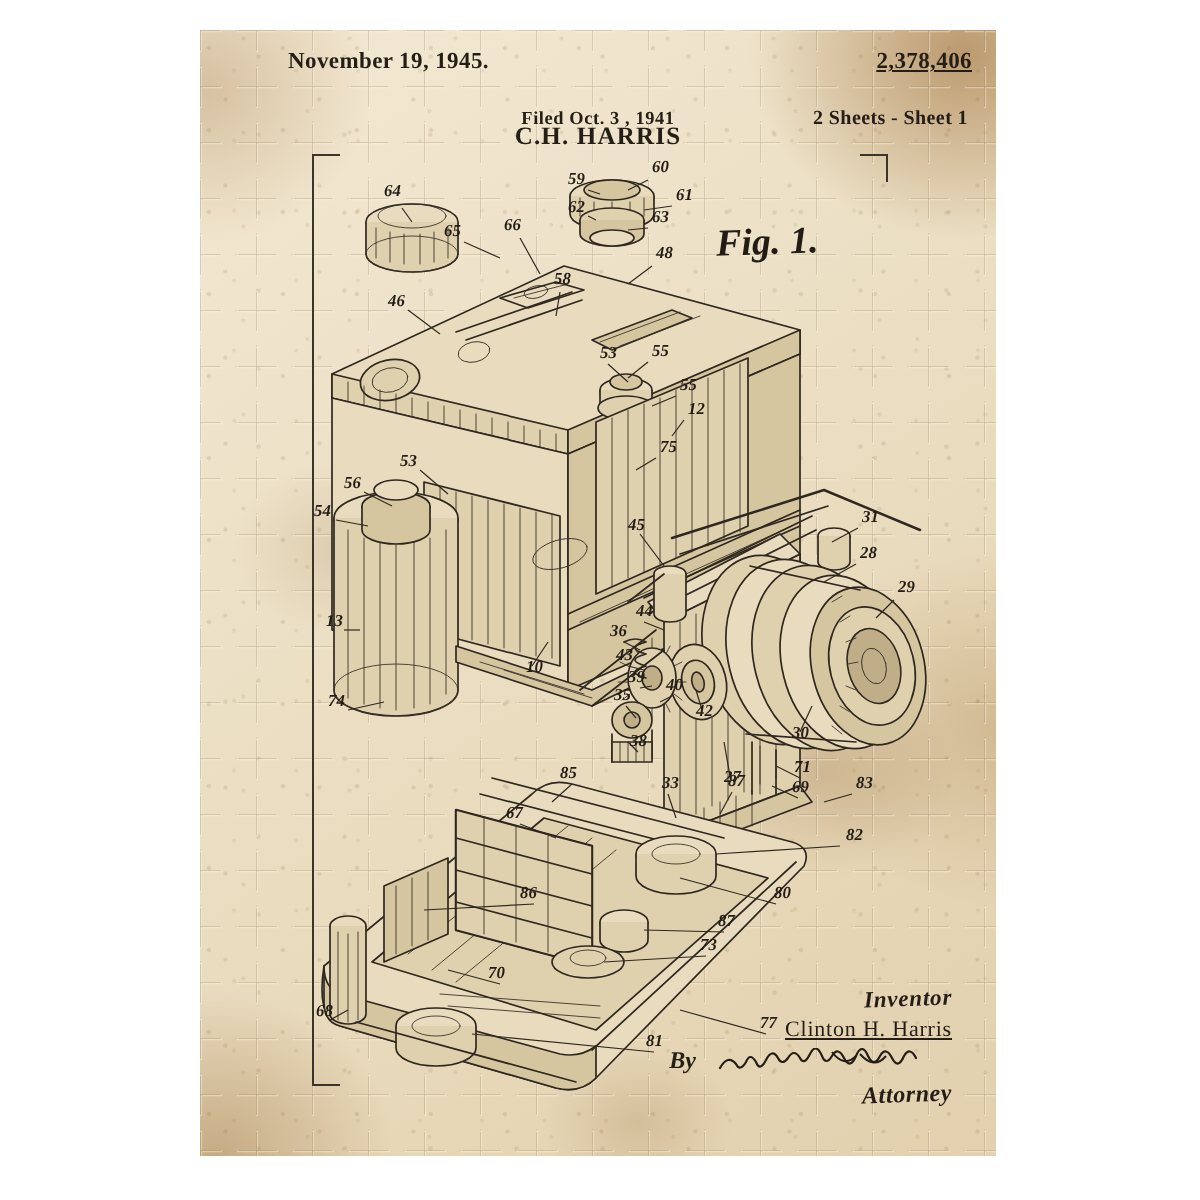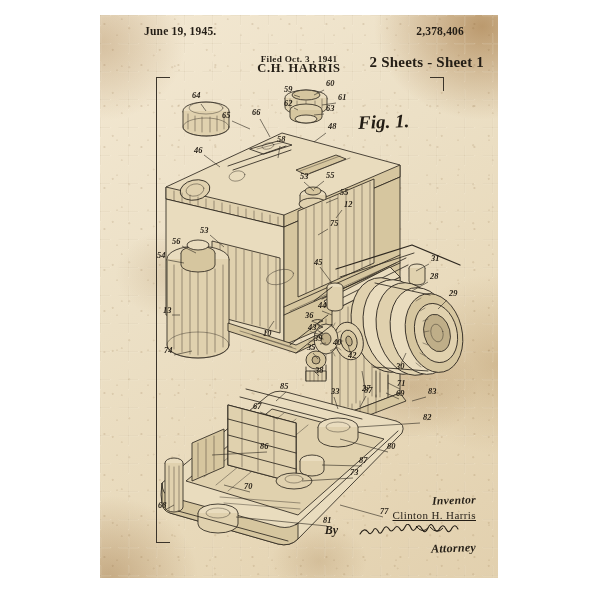--- a/index.html
+++ b/index.html
@@ -44,38 +44,38 @@
   
   .frm{position:absolute;border-color:#3b342a;border-style:solid;border-width:0;}
   .frm.tl{left:56px;  top:62px;  width:13px;height:13px;border-left-width:1.1px;border-top-width:1.1px;}
   .frm.bl{left:56px;  top:514px; width:13px;height:13px;border-left-width:1.1px;border-bottom-width:1.1px;}
   .frm.vl{left:56px;  top:62px;  width:0;   height:465px;border-left-width:1.1px;}
   .frm.tr{left:330px; top:62px;  width:13px;height:13px;border-right-width:1.1px;border-top-width:1.1px;}
 
   
   .hdr{position:absolute;color:#241e16;font-weight:bold;letter-spacing:.2px;}
   #h-date {left:44px;  top:10px; font-size:11.5px;}
-  #h-num  {right:34px; top:10px; font-size:11.5px;}
+  #h-num  {right:12px; top:10px; font-size:11.5px;text-decoration:underline;}
   #h-name {left:0;right:0;top:10px; text-align:center;font-size:12.5px;letter-spacing:.6px;margin-top:36px;}
   #h-sub  {left:0;right:0;top:26px; text-align:center;font-size:7.6px;letter-spacing:.9px;
            font-family:"Liberation Sans",sans-serif;font-weight:bold;}
   #h-filed{left:0;right:0;top:39px; text-align:center;font-size:9.2px;letter-spacing:.3px;}
-  #h-sheets{right:14px;top:39px; font-size:15px;}
+  #h-sheets{right:14px;top:39px; font-size:10px;}
 
   
   #fig{position:absolute;left:258px;top:96px;font-size:19px;color:#221c14;
        font-style:italic;font-weight:bold;font-family:"Liberation Serif",serif;
        transform:rotate(-2deg);}
 
   
   #sig{position:absolute;right:22px;bottom:22px;text-align:right;color:#241e16;}
   #sig .inv{font-size:11.5px;font-style:italic;font-weight:bold;letter-spacing:.4px;
             transform:rotate(-2deg);display:inline-block;}
   #sig .nm{font-size:11px;letter-spacing:.4px;margin-top:1px;text-decoration:underline;}
-  #sig .byrow{display:flex;align-items:center;gap:20px;margin-top:2px;}
+  #sig .byrow{display:flex;align-items:center;gap:10px;margin-top:2px;}
   #sig .by{font-size:12px;font-style:italic;font-weight:bold;}
   #sig .scrawl{height:14px;width:118px;}
   #sig .atty{font-size:12px;font-style:italic;font-weight:bold;letter-spacing:.3px;margin-top:1px;
              transform:rotate(-2deg);display:inline-block;}
 
   
   #art{position:absolute;left:0;top:0;width:398px;height:563px;}
   .ln{fill:none;stroke:#2e2820;stroke-width:.85;stroke-linecap:round;stroke-linejoin:round;}
   .ln2{fill:none;stroke:#2e2820;stroke-width:1.25;stroke-linecap:round;stroke-linejoin:round;}
   .lnt{fill:none;stroke:#3a332a;stroke-width:.45;stroke-linecap:round;}
@@ -99,21 +99,21 @@
         <pattern id="pz" width="28" height="28" patternUnits="userSpaceOnUse">
           <path d="M0 0 H10 C10 -3.4 18 -3.4 18 0 H28" fill="none" stroke="#a08a63" stroke-width="0.75"></path>
           <path d="M0 0 V10 C-3.4 10 -3.4 18 0 18 V28" fill="none" stroke="#a08a63" stroke-width="0.75"></path>
           <path d="M0 0 H10 C10 -3.4 18 -3.4 18 0 H28" fill="none" stroke="#fdf6e6" stroke-width="0.55" transform="translate(0.7,0.8)"></path>
           <path d="M0 0 V10 C-3.4 10 -3.4 18 0 18 V28" fill="none" stroke="#fdf6e6" stroke-width="0.55" transform="translate(0.8,0.7)"></path>
         </pattern>
       </defs>
       <rect width="398" height="563" fill="url(#pz)"></rect>
     </svg>
 
-    <div class="hdr" id="h-date">June 19, 1945.</div>
+    <div class="hdr" id="h-date">November 19, 1945.</div>
     <div class="hdr" id="h-name">C.H. HARRIS</div>
     <div class="hdr" id="h-num">2,378,406</div>
     <div class="hdr" id="h-filed">Filed Oct. 3 , 1941</div>
     <div class="hdr" id="h-sheets">2 Sheets - Sheet 1</div>
 
     <div class="frm tl"></div>
     <div class="frm vl"></div>
     <div class="frm bl"></div>
     <div class="frm tr"></div>
 

